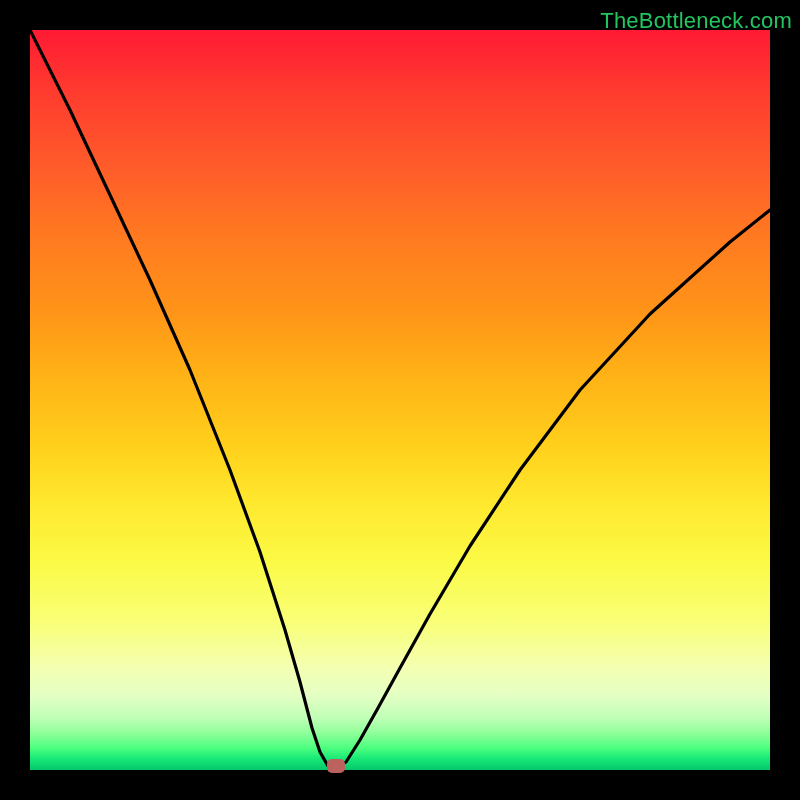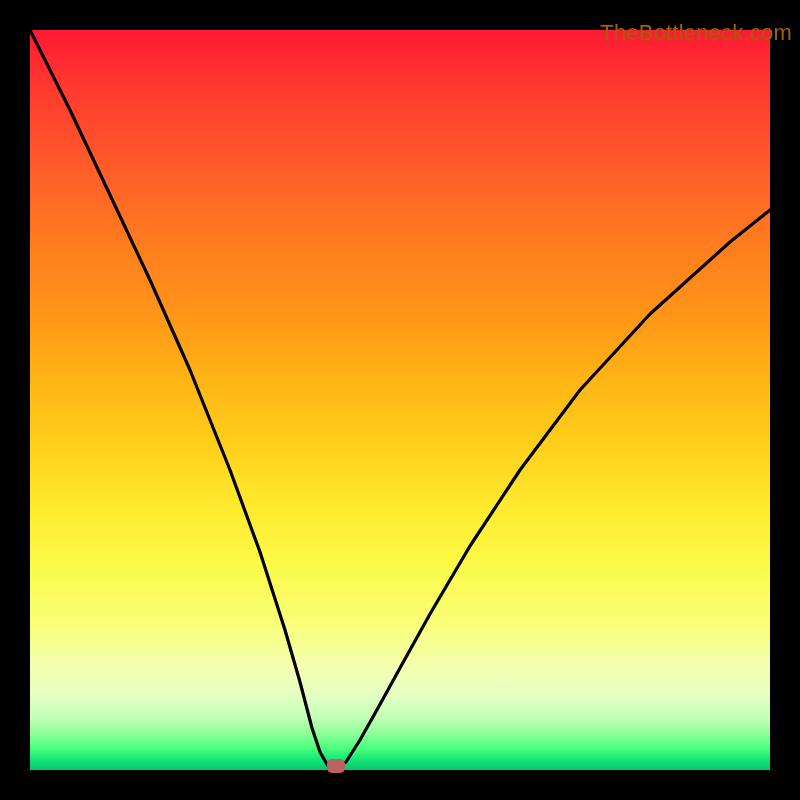--- a/index.html
+++ b/index.html
@@ -53,23 +53,23 @@
   .marker {
     position: absolute;
     width: 18px;
     height: 14px;
     border-radius: 5px;
     transform: translate(-50%, -50%);
     background: #bb615e;
   }
   .watermark {
     position: absolute;
-    top: 20px;
+    top: 8px;
     right: 8px;
-    color: #a16207;
+    color: #22c55e;
     font-size: 22px;
     letter-spacing: 0.2px;
   }
 </style>
 </head>
 <body>
 
 <div class="frame">
 
   <div class="plot">

